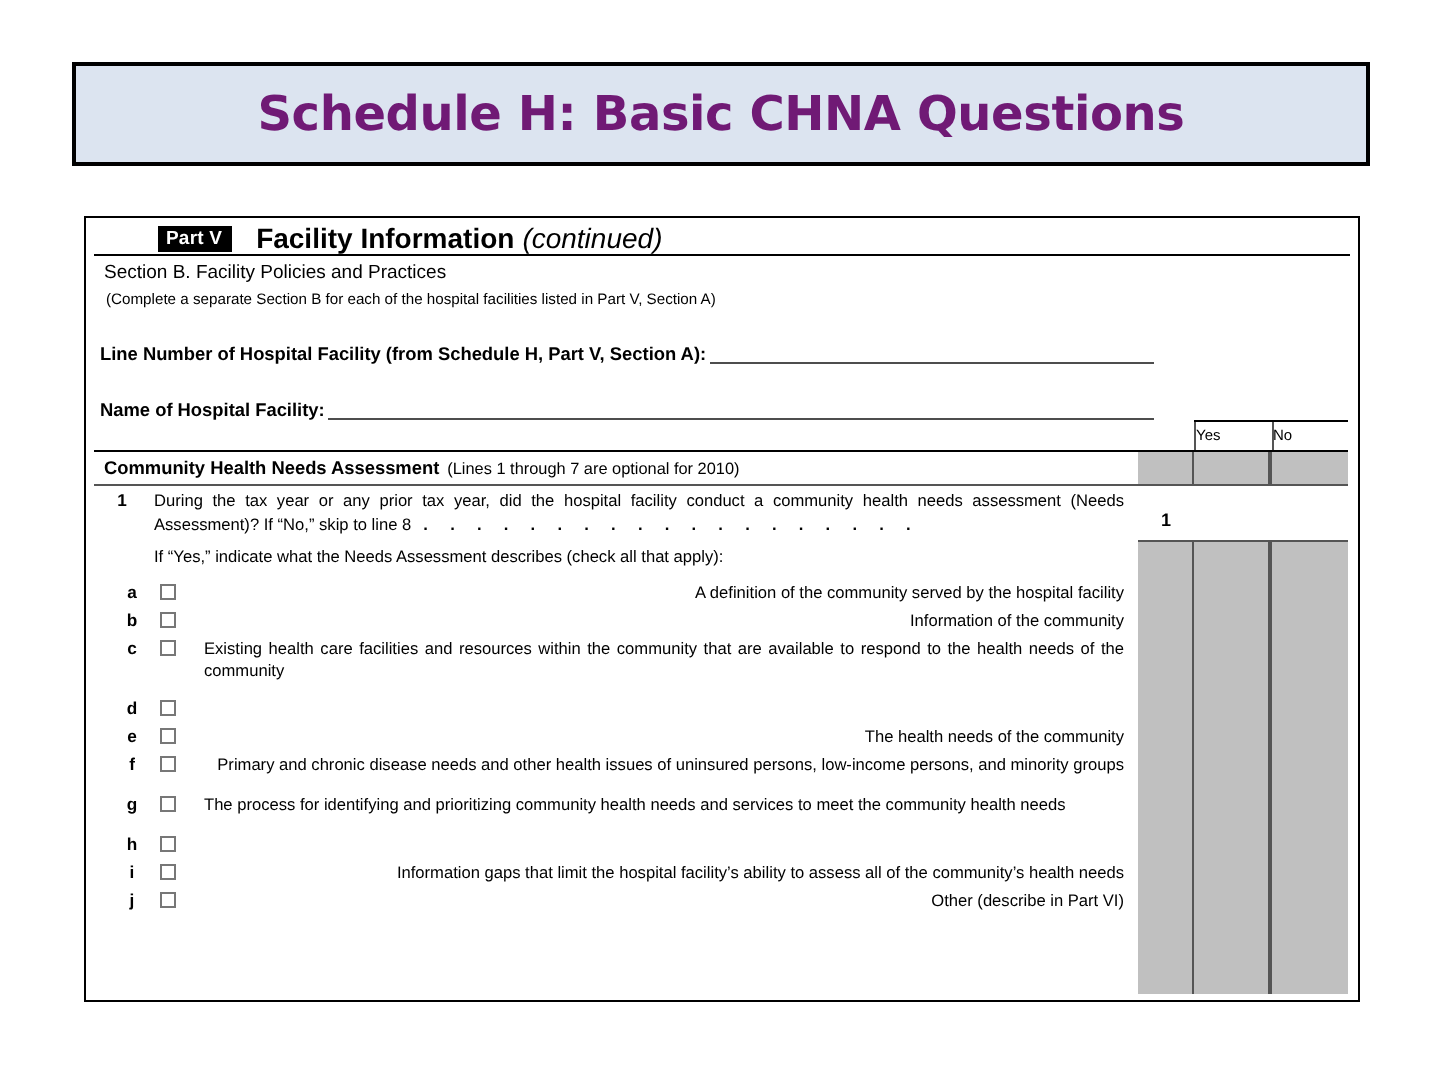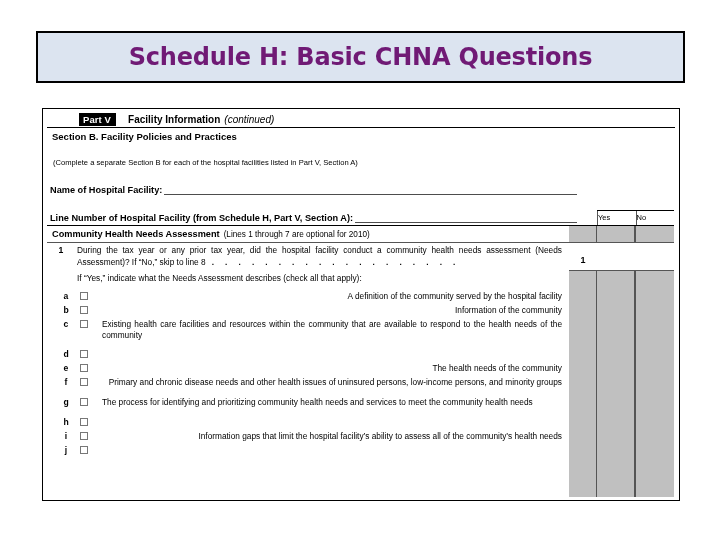--- a/index.html
+++ b/index.html
@@ -69,33 +69,33 @@
     font-weight: bold;
     font-size: 9.5px;
     line-height: 13px;
     padding: 0 5px 0 4px;
     height: 13px;
     display: inline-block;
     letter-spacing: 0.1px;
   }
   .part-title {
     font-weight: bold;
-    font-size: 10px;
+    font-size: 14px;
     margin-left: 12px;
     line-height: 13px;
   }
   .part-title .cont {
     font-weight: normal;
     font-style: italic;
   }
 
   .section-b {
-    font-weight: bold;
+    font-weight: normal;
     font-size: 9.5px;
-    margin: 3px 0 16px 9px;
+    margin: 3px 0 3px 9px;
   }
   .section-note {
     font-size: 7.6px;
     margin: 3px 0 0 10px;
   }
 
   
   .fill-row {
     position: relative;
     margin: 0 0 0 7px;
@@ -291,27 +291,27 @@
 <div id="form-sheet">
 
   <div class="part-header">
     <span class="part-tag">Part V</span>
     <span class="part-title"><span>Facility Information</span><span class="cont" style="margin-left:4px">(continued)</span></span>
   </div>
 
   <div class="section-b">Section B. Facility Policies and Practices</div>
   <div class="section-note">(Complete a separate Section B for each of the hospital facilities listed in Part V, Section A)</div>
 
+  <div class="fill-row" id="line-row">
+    <span class="fill-label">Line Number of Hospital Facility (from Schedule H, Part V, Section A):</span>
+    <span class="fill-rule"></span>
+  </div>
+
   <div class="fill-row" id="name-row">
     <span class="fill-label">Name of Hospital Facility:</span>
-    <span class="fill-rule"></span>
-  </div>
-
-  <div class="fill-row" id="line-row">
-    <span class="fill-label">Line Number of Hospital Facility (from Schedule H, Part V, Section A):</span>
     <span class="fill-rule"></span>
   </div>
 
   <div id="yesno-head">
     <div class="yn-cell">Yes</div>
     <div class="yn-cell">No</div>
   </div>
 
   <div id="table-wrap">
 
@@ -387,18 +387,19 @@
 
         <div class="chk-row">
           <span class="chk-letter">i</span>
           <span class="chk-box"></span>
           <div class="chk-text nojust">Information gaps that limit the hospital facility’s ability to assess all of the community’s health needs</div>
         </div>
 
         <div class="chk-row">
           <span class="chk-letter">j</span>
           <span class="chk-box"></span>
+          <div class="chk-text nojust">Other (describe in Part VI)</div>
         </div>
 
       </div>
     </div>
   </div>
 </div>
 
 </body></html>

